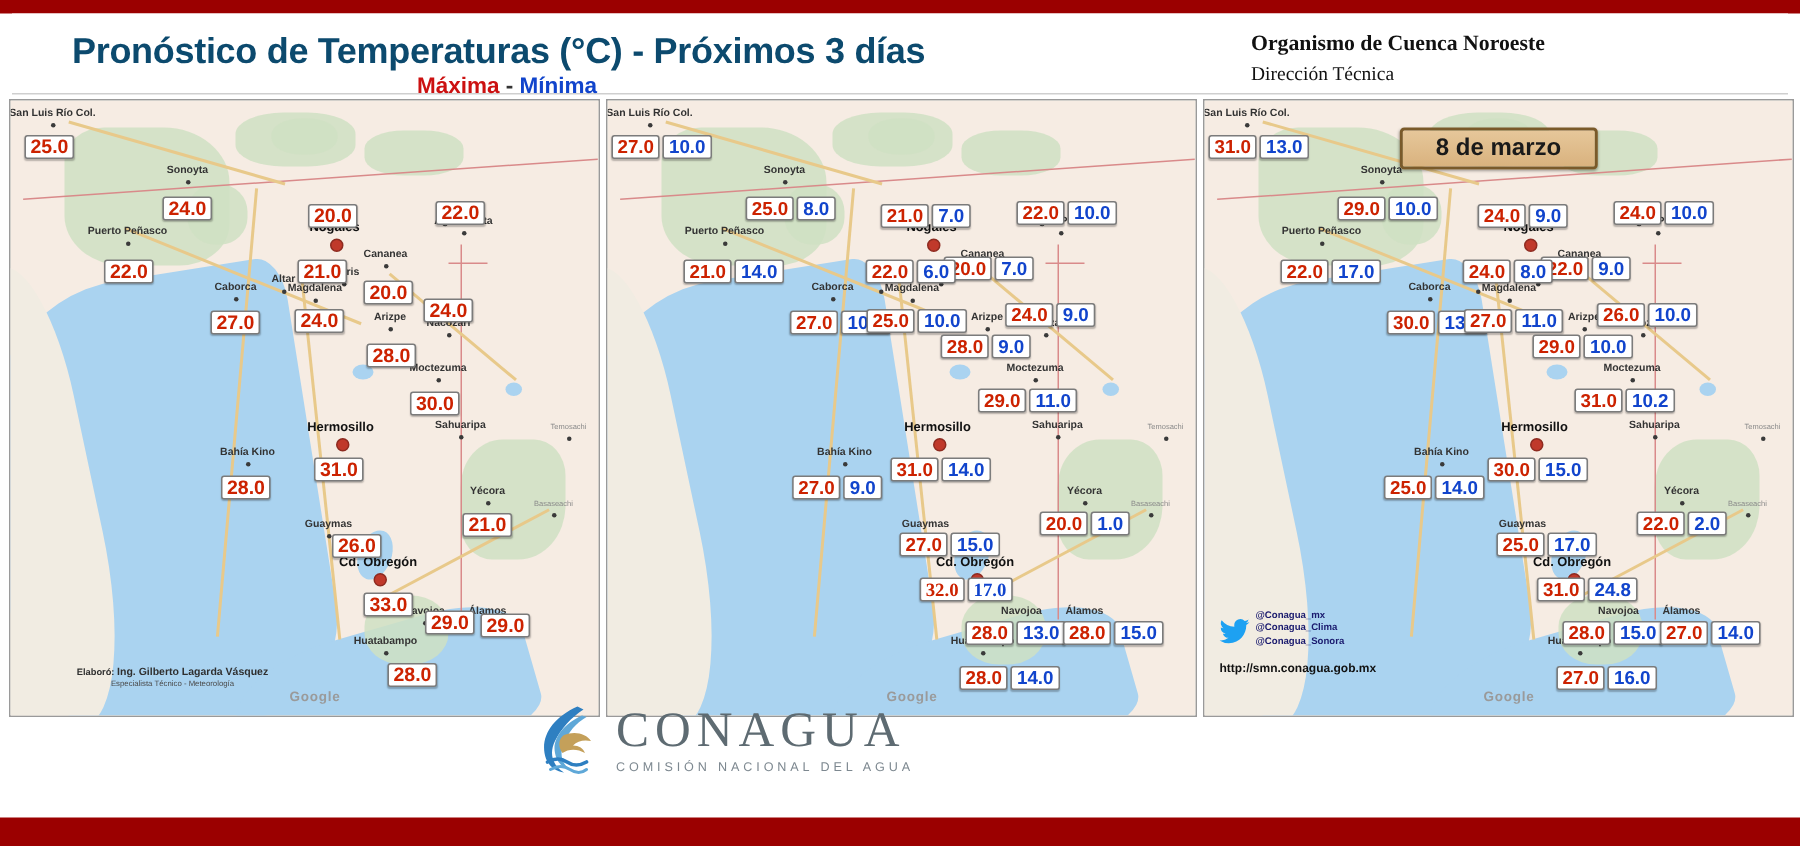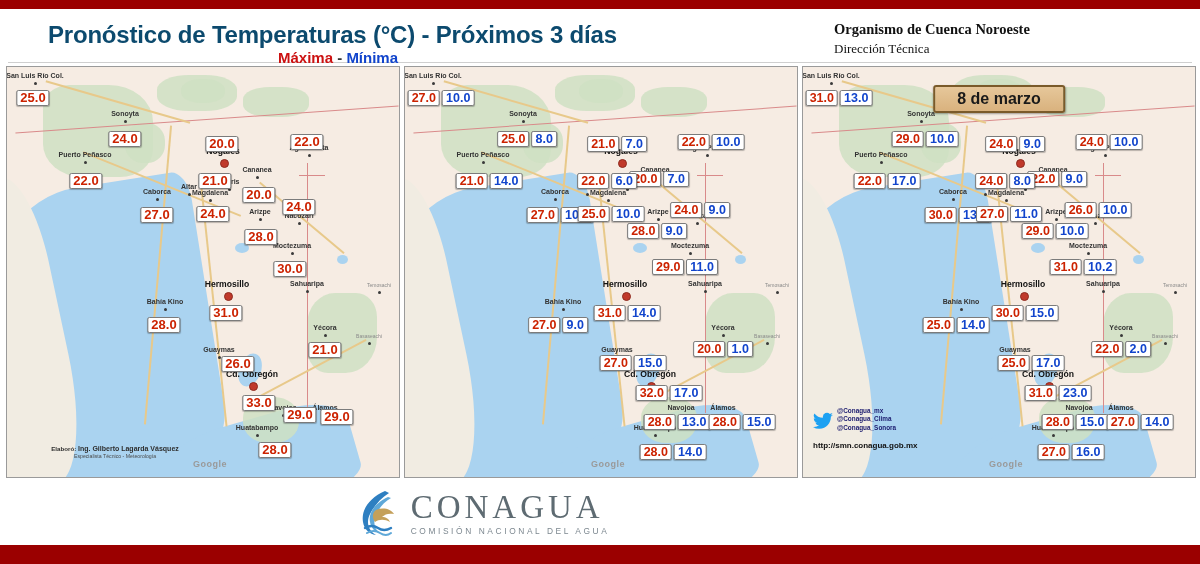--- a/index.html
+++ b/index.html
@@ -106,21 +106,21 @@
   .credit-2{font-size:5.2px;color:#4a4a4a;margin-top:1px;}
 
   
   .social{position:absolute;left:10px;top:340px;width:190px;}
   .social .tw{position:absolute;left:0;top:5px;width:20px;height:18px;}
   .social .hs{position:absolute;left:24px;top:0;}
   .social .hs div{font-size:6.4px;color:#1a1a6e;font-weight:bold;line-height:8.4px;}
   .social .url{position:absolute;left:0;top:34px;font-size:8px;color:#111;font-weight:bold;}
 
   
-  .logo{position:absolute;left:0;top:484px;width:964px;height:58px;
+  .logo{position:absolute;left:0;top:464px;width:964px;height:58px;
         display:flex;align-items:center;justify-content:center;gap:10px;}
   .logo-mark{width:46px;height:50px;}
   .logo-txt{display:flex;flex-direction:column;justify-content:center;}
   .logo-name{font-family:"Liberation Serif", serif;font-size:33px;letter-spacing:4px;
              color:#5e6b72;line-height:34px;font-weight:normal;}
   .logo-sub{font-size:8.4px;letter-spacing:2.6px;color:#7d8890;margin-top:2px;}
 </style>
 </head>
 <body>
 
@@ -507,21 +507,21 @@
             <span class="tval tmin">9.0</span>
           </div>
           <div class="tchip" style="left: 318px; top: 282px;">
             <span class="tval tmax">20.0</span>
             <span class="tval tmin">1.0</span>
           </div>
           <div class="tchip" style="left: 228px; top: 296px;">
             <span class="tval tmax">27.0</span>
             <span class="tval tmin">15.0</span>
           </div>
-          <div class="tchip" style="left: 264px; top: 326px;">
+          <div class="tchip" style="left: 239px; top: 326px; font-family: Liberation Serif, serif;">
             <span class="tval tmax">32.0</span>
             <span class="tval tmin">17.0</span>
           </div>
           <div class="tchip" style="left: 272px; top: 355px;">
             <span class="tval tmax">28.0</span>
             <span class="tval tmin">13.0</span>
           </div>
           <div class="tchip" style="left: 337px; top: 355px;">
             <span class="tval tmax">28.0</span>
             <span class="tval tmin">15.0</span>
@@ -713,21 +713,21 @@
           <div class="tchip" style="left: 318px; top: 282px;">
             <span class="tval tmax">22.0</span>
             <span class="tval tmin">2.0</span>
           </div>
           <div class="tchip" style="left: 228px; top: 296px;">
             <span class="tval tmax">25.0</span>
             <span class="tval tmin">17.0</span>
           </div>
           <div class="tchip" style="left: 255px; top: 326px;">
             <span class="tval tmax">31.0</span>
-            <span class="tval tmin">23.0</span>
+            <span class="tval tmin">24.8</span>
           </div>
           <div class="tchip" style="left: 272px; top: 355px;">
             <span class="tval tmax">28.0</span>
             <span class="tval tmin">15.0</span>
           </div>
           <div class="tchip" style="left: 337px; top: 355px;">
             <span class="tval tmax">27.0</span>
             <span class="tval tmin">14.0</span>
           </div>
           <div class="tchip" style="left: 268px; top: 385px;">

